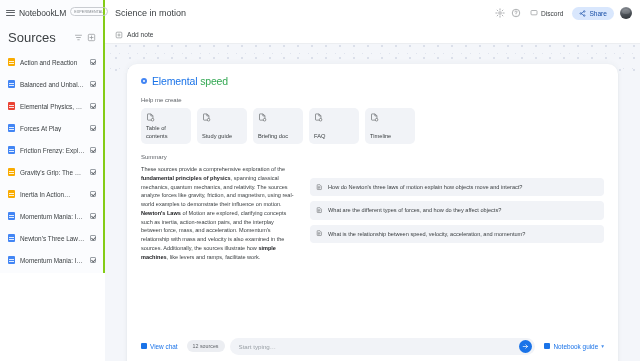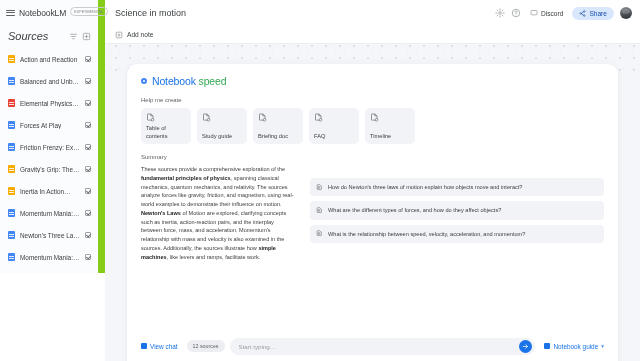--- a/index.html
+++ b/index.html
@@ -8,42 +8,42 @@
     font-family: "Liberation Sans", sans-serif;
     background: #fff;
     overflow: hidden;
   }
   .app { display: flex; width: 640px; height: 361px; }
 
   
   .sidebar {
     width: 105px; height: 273px;
     background: #fbfcfe;
-    border-right: 7px solid #84cc16;
+    border-right: 2px solid #84cc16;
     display: flex; flex-direction: column;
     flex: 0 0 105px;
   }
   .brand-row {
     display: flex; align-items: center; gap: 4px;
     padding: 7px 6px 6px 6px;
     height: 24px;
   }
   .hamburger { width: 9px; display: flex; flex-direction: column; gap: 1.5px; flex: 0 0 auto; }
   .hamburger i { display: block; height: 1px; background: #5f6368; border-radius: 1px; }
   .brand-name { font-size: 8.5px; color: #3c4043; letter-spacing: -.1px; white-space: nowrap; }
   .brand-badge {
     font-size: 3.6px; color: #80868b; border: .5px solid #c9ccd1;
     border-radius: 6px; padding: 1.5px 3px; letter-spacing: .15px;
     white-space: nowrap; transform: translateY(-1px);
   }
   .sources-head {
     display: flex; align-items: center;
     padding: 6px 7px 5px 8px; gap: 4px;
   }
-  .sources-title { font-size: 11px; color: #3c4043; flex: 1; font-style: italic; }
+  .sources-title { font-size: 13px; color: #3c4043; flex: 1; }
   .mini-ic { width: 9px; height: 9px; flex: 0 0 auto; opacity: .65; }
   .src-list { flex: 1; overflow: hidden; padding-top: 1px; }
   .src-item {
     display: flex; align-items: center; gap: 5px;
     padding: 4.5px 7px 4.5px 8px; height: 22px;
   }
   .src-ic {
     width: 7px; height: 8px; border-radius: 1px; flex: 0 0 auto;
     position: relative;
   }
@@ -314,21 +314,21 @@
         <span>Add note</span>
       </span>
     </div>
 
     <div class="canvas">
       <div class="sparkles"></div>
 
       <div class="guide-card">
         <div class="guide-head">
           <span class="guide-dot"></span>
-          <span class="guide-title"><span>Notebook</span>
+          <span class="guide-title"><span>Elemental</span>
             <span>speed</span></span>
         </div>
 
         <div class="sec-label">Help me create</div>
         <div class="cards" id="gcards">
             <div class="gcard">
               <svg viewBox="0 0 24 24">
                 <path d="M5.5 2.5h8l5 5v10a1.5 1.5 0 0 1-1.5 1.5H5.5A1.5 1.5 0 0 1 4 17.5v-13A1.5 1.5 0 0 1 5.5 2.5z" fill="none" stroke="#3c4043" stroke-width="1.8"></path>
                 <path d="M13 2.8v5h5" fill="none" stroke="#3c4043" stroke-width="1.8"></path>
                 <circle cx="17.5" cy="18" r="3.4" fill="#fff" stroke="#3c4043" stroke-width="1.8"></circle>

